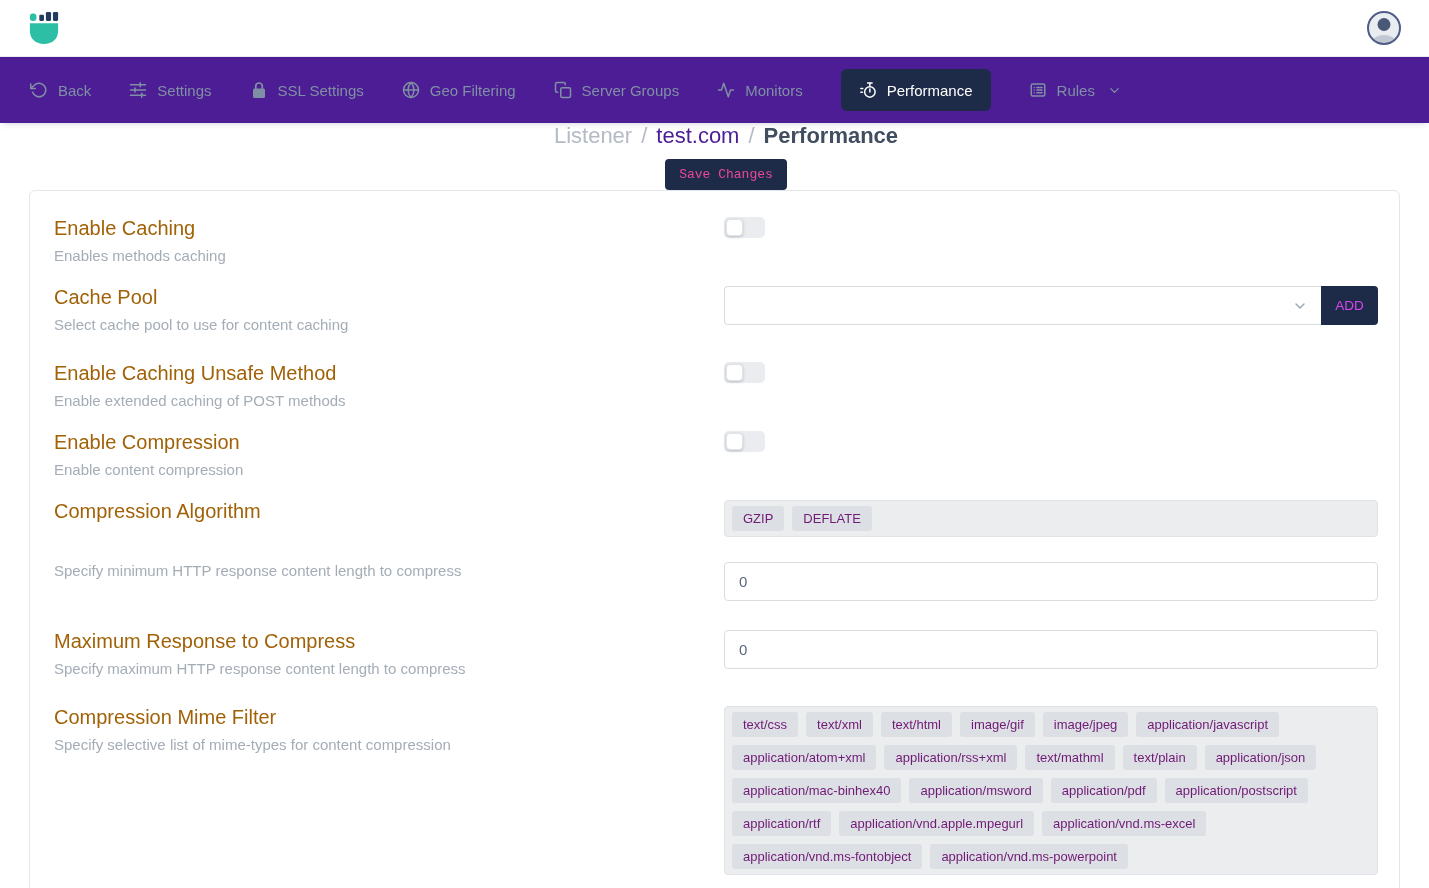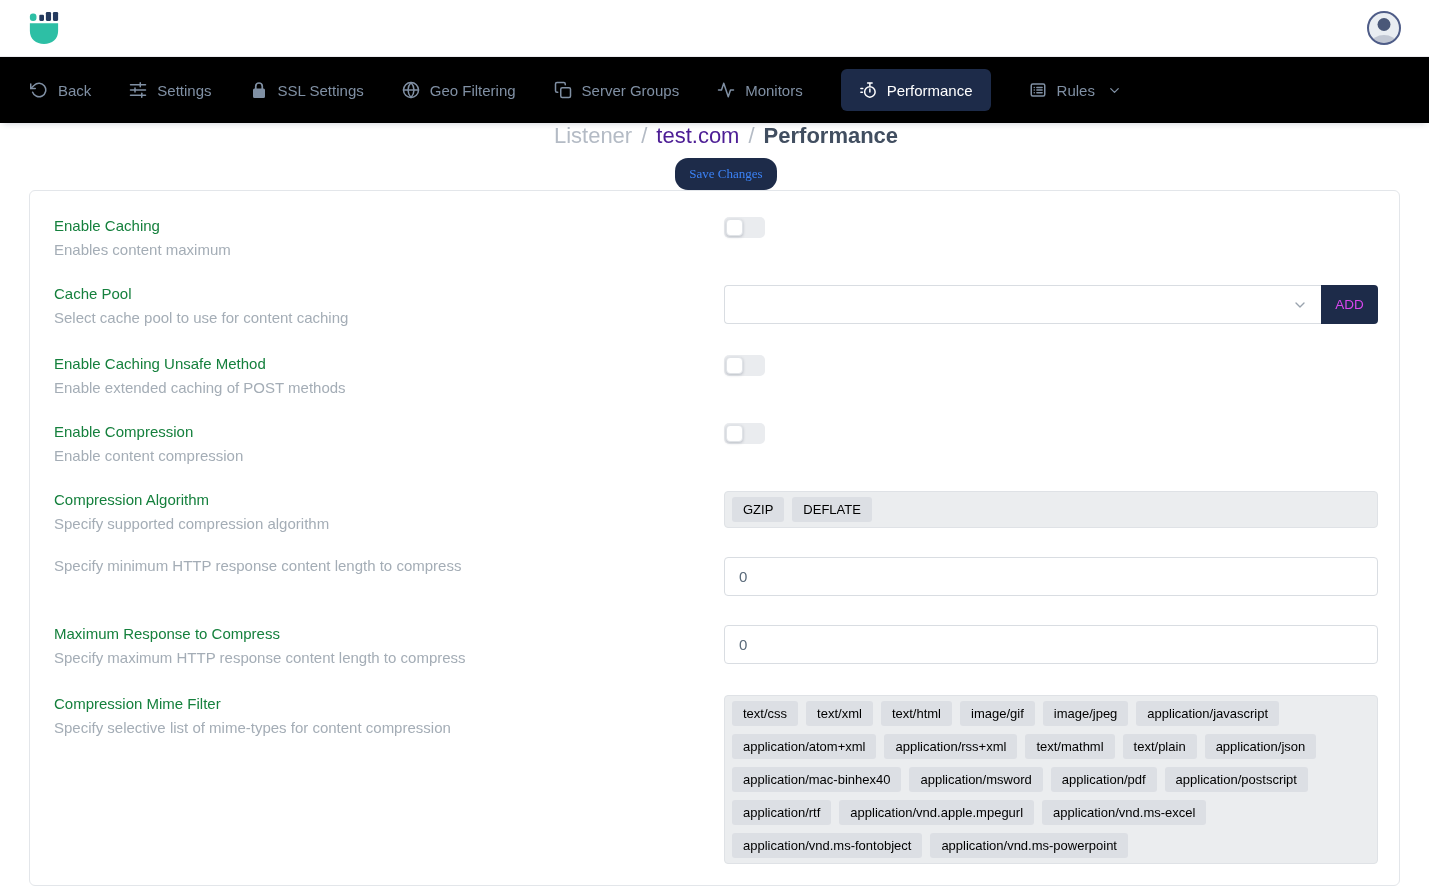--- a/index.html
+++ b/index.html
@@ -34,21 +34,21 @@
     width: 24px; height: 15px; border-radius: 50% 50% 0 0; background: #4a5878;
     opacity: .25;
   }
 
   
   .navbar {
     height: 66px;
     display: flex; align-items: center;
     gap: 38px;
     padding: 0 30px;
-    background: #000000;
+    background: #4c1d95;
     box-shadow: 0 4px 6px -3px rgba(25,39,70,0.18);
     position: relative; z-index: 2;
   }
   .nav-item {
     display: flex; align-items: center; gap: 10px;
     color: #8090a4; font-size: 15px; cursor: pointer; white-space: nowrap;
   }
   .nav-item .nicon { width: 18px; height: 18px; display: inline-flex; }
   .nav-item .nicon svg { width: 18px; height: 18px; }
   .nav-item.active {
@@ -64,37 +64,37 @@
     display: flex; align-items: center; justify-content: space-between;
     padding: 0 21px 0 44px;
     flex-direction: column;
   }
   .breadcrumb { display: flex; align-items: center; gap: 9px; font-size: 22px; }
   .crumb-muted { color: #b4bbc5; }
   .crumb-sep { color: #b4bbc5; }
   .crumb-link { color: #4c1d95; cursor: pointer; }
   .crumb-current { color: #414e60; font-weight: 700; }
   .save-btn {
-    background: #1d2b49; color: #3b82f6; border: none; cursor: pointer;
-    font-family: Liberation Serif, serif; font-size: 13px;
-    padding: 8px 14px; border-radius: 13px;
+    background: #1d2b49; color: #ec4899; border: none; cursor: pointer;
+    font-family: Liberation Mono, monospace; font-size: 13px;
+    padding: 8px 14px; border-radius: 4px;
   }
 
   
   .card {
     margin: 0 29px;
     border: 1px solid #e3e6ea;
     border-radius: 6px;
     padding: 26px 21px 21px 24px;
     background: #fff;
   }
   .form-row { display: flex; align-items: flex-start; margin-bottom: 22px; }
   .form-row:last-child { margin-bottom: 0; }
   .row-text { flex: 1; padding-right: 24px; }
-  .row-label { font-size: 15px; color: #15803d; margin-bottom: 7px; }
+  .row-label { font-size: 20px; color: #a16207; margin-bottom: 7px; }
   .row-help  { font-size: 15px; color: #a4adb6; }
   .row-control { width: 654px; flex: none; }
 
   
   .toggle {
     width: 41px; height: 21px; background: #eaecef; border-radius: 5px;
     position: relative; cursor: pointer;
   }
   .toggle .knob {
     position: absolute; left: 2px; top: 2px;
@@ -122,21 +122,21 @@
     border-radius: 0 4px 4px 0;
   }
 
   
   .tag-box {
     background: #ebedef; border: 1px solid #dfe2e6; border-radius: 4px;
     padding: 5px 7px; display: flex; flex-wrap: wrap; gap: 8px;
     align-items: flex-start;
   }
   .chip {
-    background: #dcdfe4; color: #000000; font-size: 13px;
+    background: #dcdfe4; color: #701a75; font-size: 13px;
     padding: 5px 11px; border-radius: 3px; white-space: nowrap; cursor: pointer;
   }
 
   
   .text-input {
     width: 100%; height: 39px;
     border: 1px solid #d9dde2; border-radius: 4px;
     padding: 0 14px; font-family: inherit; font-size: 15px; color: #5a6a7a;
     background: #fff; outline: none;
   }
@@ -275,21 +275,21 @@
     <span class="crumb-current">Performance</span>
   </div>
   <button class="save-btn">Save Changes</button>
 </div>
 
 <div class="card">
 
   <div class="form-row toggle-row">
     <div class="row-text">
       <div class="row-label">Enable Caching</div>
-      <div class="row-help">Enables content maximum</div>
+      <div class="row-help">Enables methods caching</div>
     </div>
     <div class="row-control">
       <div class="toggle">
           <div class="knob"></div>
         </div>
     </div>
   </div>
 
   <div class="form-row control-row">
     <div class="row-text">
@@ -330,21 +330,20 @@
     <div class="row-control">
       <div class="toggle">
           <div class="knob"></div>
         </div>
     </div>
   </div>
 
   <div class="form-row tagrow">
     <div class="row-text">
       <div class="row-label">Compression Algorithm</div>
-      <div class="row-help">Specify supported compression algorithm</div>
     </div>
     <div class="row-control">
       <div class="tag-box">
         <span class="chip">GZIP</span>
         <span class="chip">DEFLATE</span>
       </div>
     </div>
   </div>
 
   <div class="form-row control-row">

